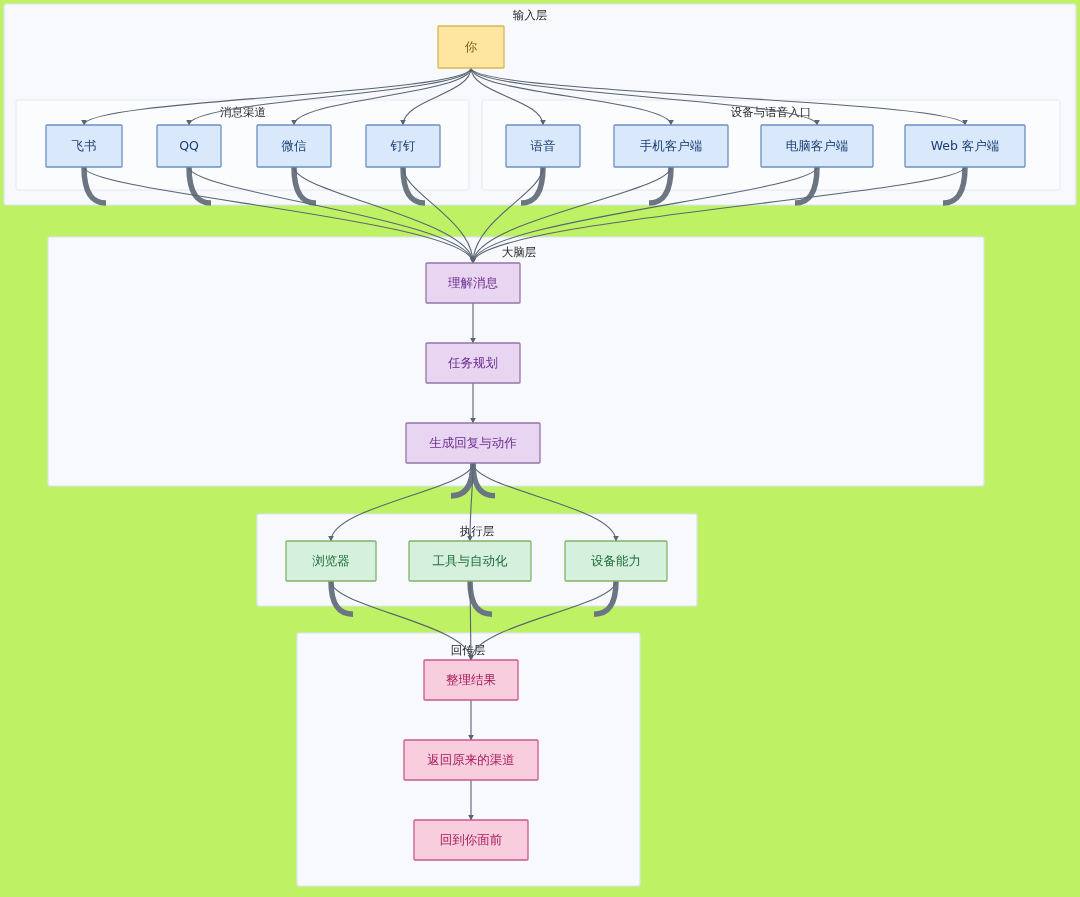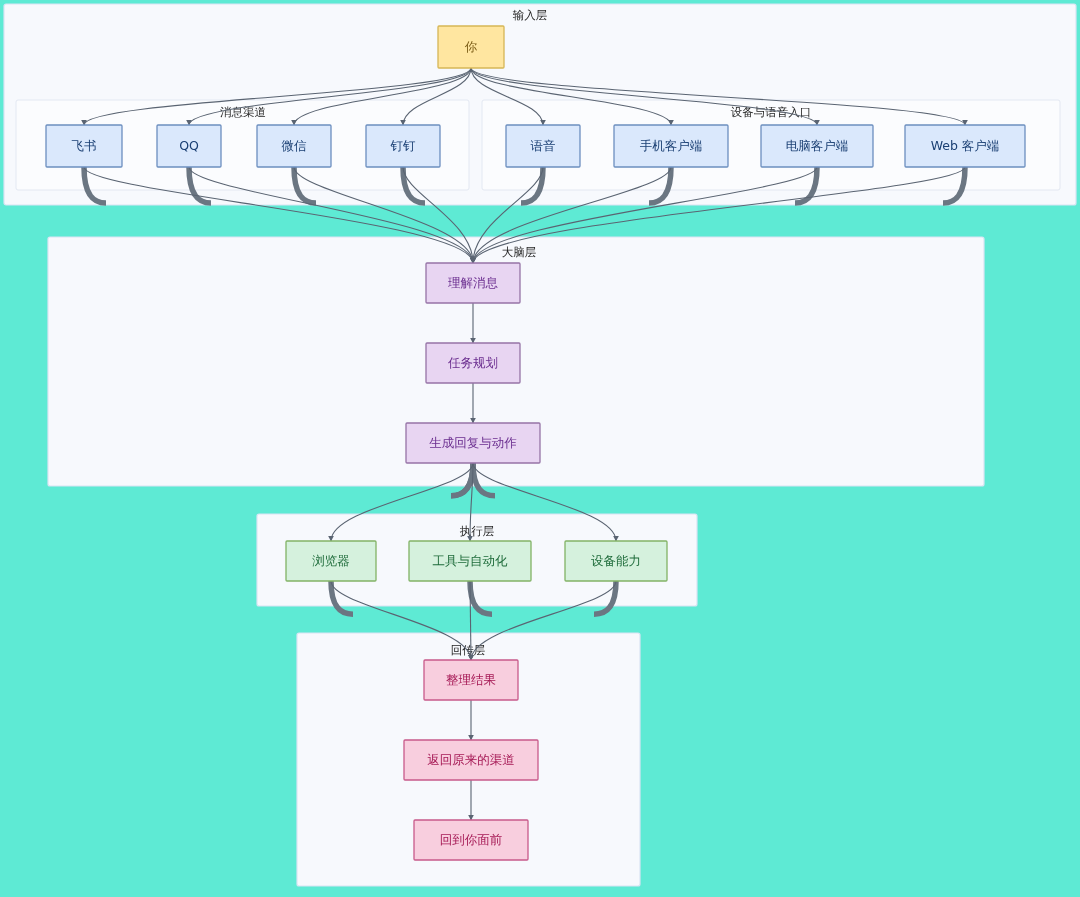--- a/index.html
+++ b/index.html
@@ -4,21 +4,21 @@
 <style>
   html, body {
     margin: 0;
     padding: 0;
     background: #000000;
   }
   #canvas {
     position: relative;
     width: 1080px;
     height: 897px;
-    background: #5eead4;
+    background: #bef264;
     font-family: "DejaVu Sans", "Liberation Sans", sans-serif;
     overflow: hidden;
   }
   #flow {
     position: absolute;
     left: 0;
     top: 0;
     width: 1080px;
     height: 897px;
   }

